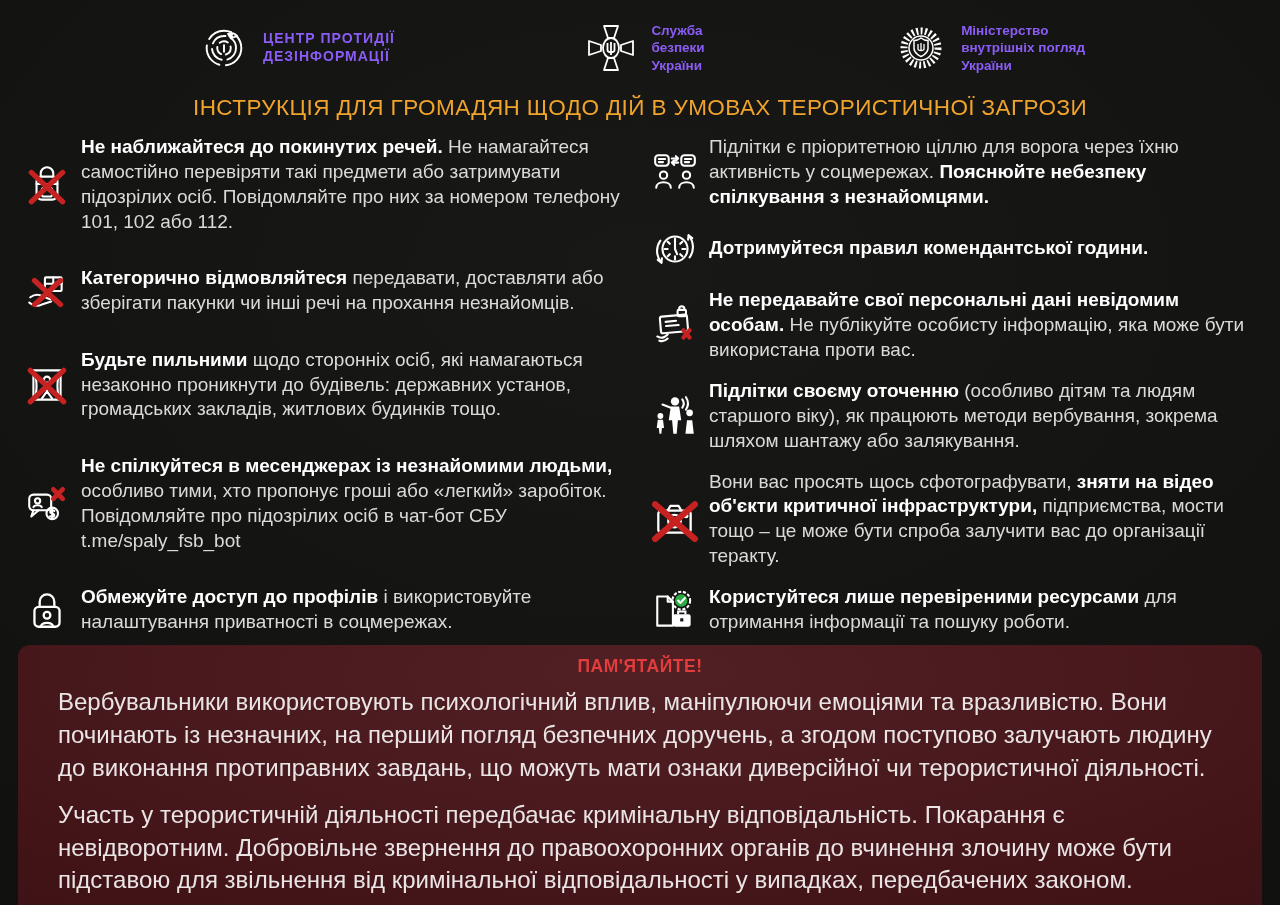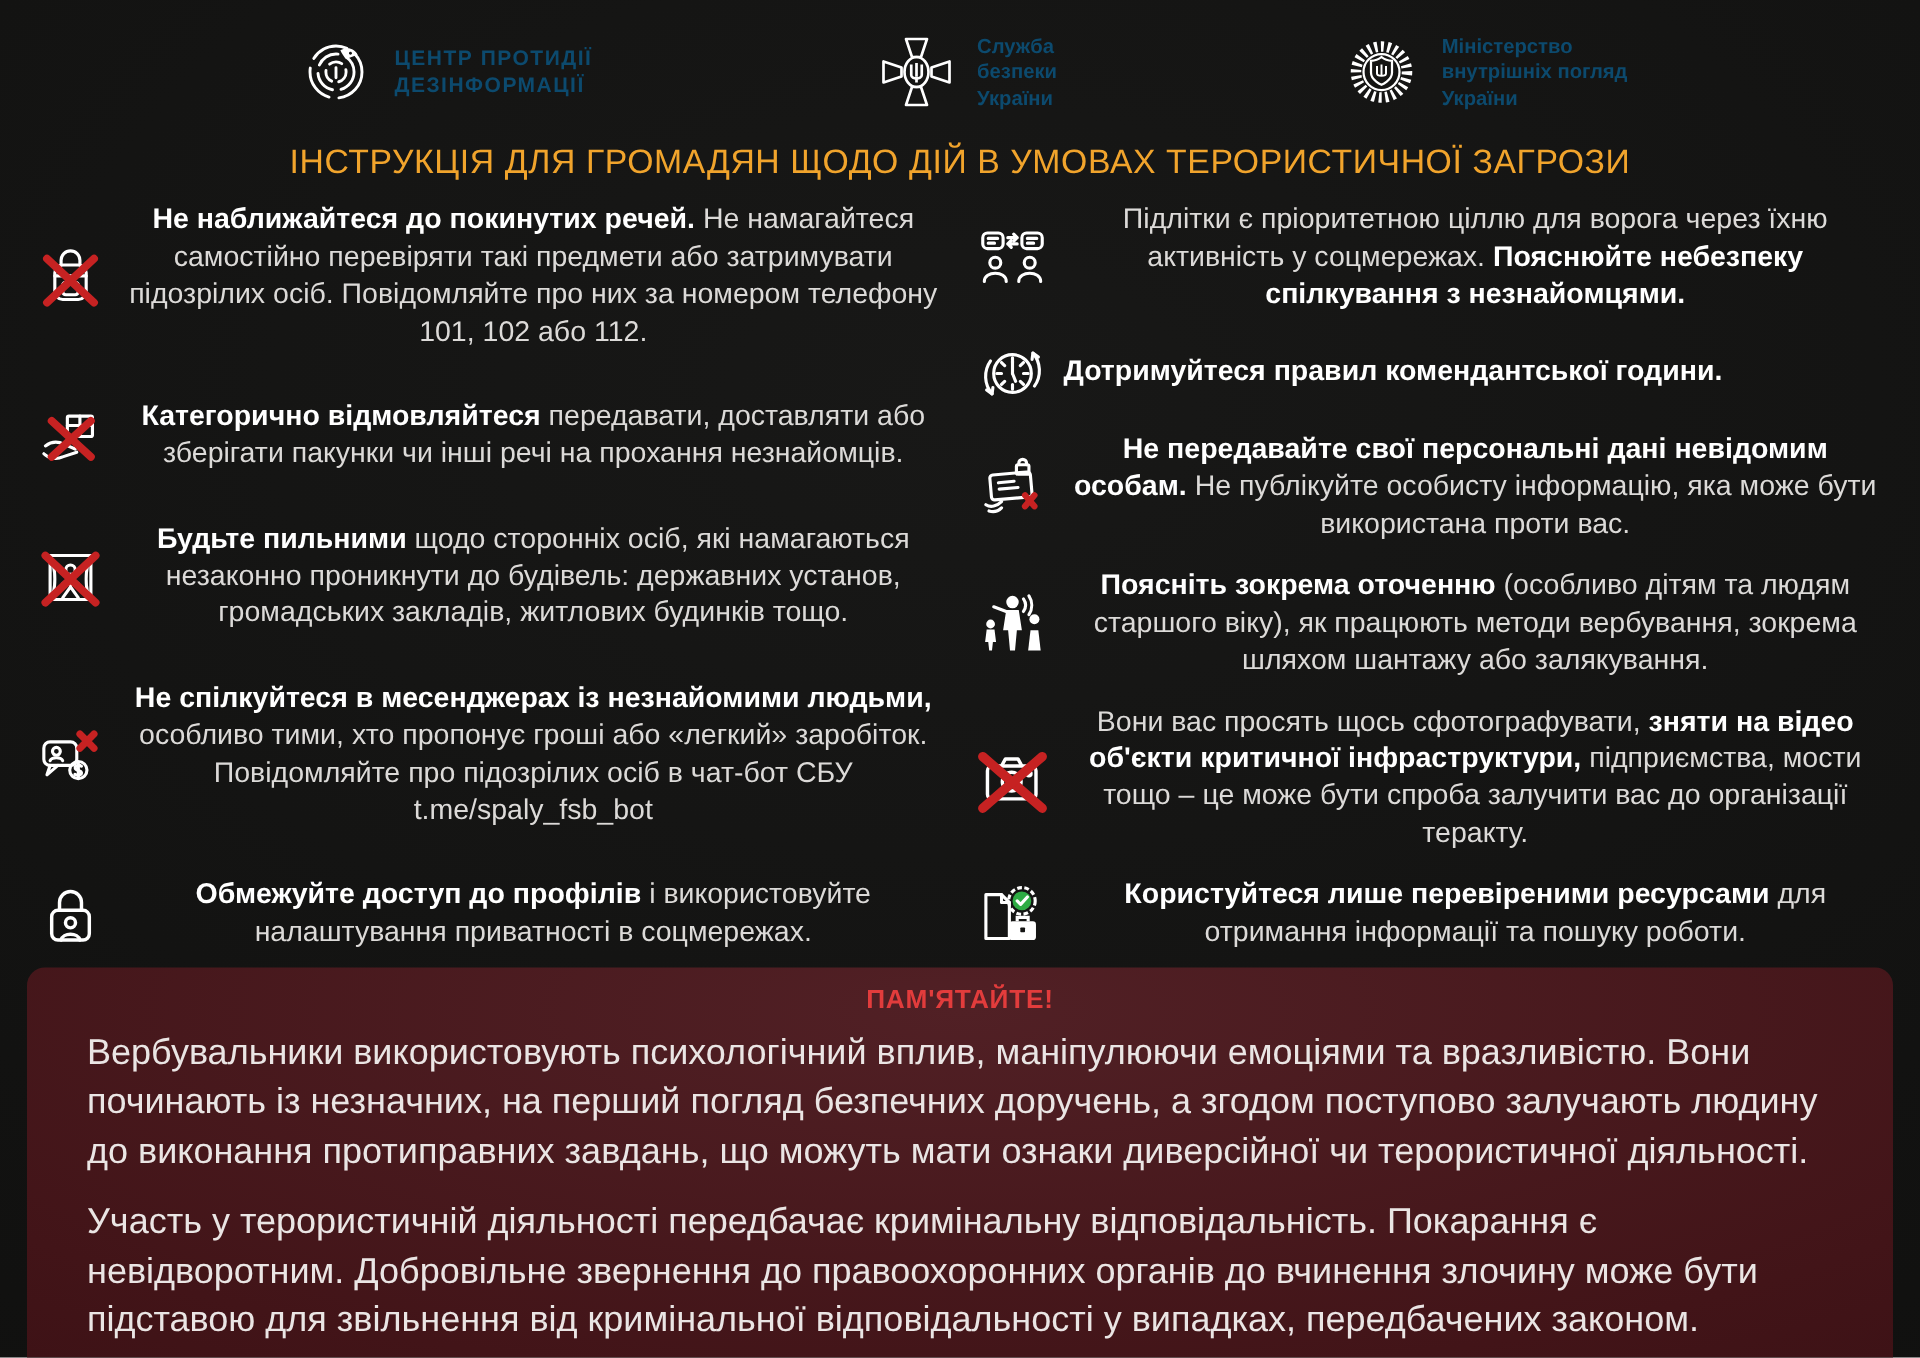--- a/index.html
+++ b/index.html
@@ -9,29 +9,29 @@
     font-family:"Liberation Sans", sans-serif;
     color:#fff;
   }
   .poster{width:1280px;height:905px;position:relative;}
 
   
   .hdr{display:flex;align-items:center;justify-content:space-between;
        padding:13px 195px 0 198px;height:70px;}
   .logo{display:flex;align-items:center;gap:13px;}
   .logo svg{flex:0 0 auto;}
-  .lt{font-weight:bold;font-size:13.5px;line-height:1.28;color:#0c4a6e;}
+  .lt{font-weight:bold;font-size:13.5px;line-height:1.28;color:#8b5cf6;}
   .lt.caps{letter-spacing:1px;font-size:14px;}
 
   
   .title{margin:12px 0 0;text-align:center;font-size:22.5px;font-weight:400;
          letter-spacing:.4px;color:var(--accent-gold,#f1a42c);}
 
   
-  .cols{display:flex;gap:20px;padding:14px 22px 0;height:500px;text-align:center;}
+  .cols{display:flex;gap:20px;padding:14px 22px 0;height:500px;}
   .col{flex:1;display:flex;flex-direction:column;justify-content:space-between;}
   .item{display:flex;align-items:center;gap:9px;}
   .item .ic{flex:0 0 50px;display:flex;justify-content:center;}
   .item p{margin:0;font-size:19px;line-height:1.31;color:#dcdad8;}
   .b{color:#fff;font-weight:bold;}
   .r{font-weight:normal;}
 
   
   .box{margin:10px 18px 0;border-radius:12px;padding:11px 24px 16px;
        background:radial-gradient(115% 160% at 50% 10%, #512025 0%, #421418 55%, #330d11 100%);}
@@ -277,21 +277,21 @@
               <circle cx="37" cy="19" r="3.2"></circle>
               <path d="M33 39l1.5-13h5L41 39z"></path>
             </g>
             <g fill="none" stroke="#fff" stroke-width="2" stroke-linecap="round">
               <path d="M19 14l-8-3"></path>
               <path d="M30 6a7 7 0 0 1 0 8"></path>
               <path d="M33.5 4a11 11 0 0 1 0 12"></path>
             </g>
           </svg>
         </span>
-        <p><span class="b">Поясніть зокрема оточенню </span><span class="r">(особливо дітям та людям старшого віку), як працюють методи вербування, зокрема шляхом шантажу або залякування.</span></p>
+        <p><span class="b">Підлітки своєму оточенню </span><span class="r">(особливо дітям та людям старшого віку), як працюють методи вербування, зокрема шляхом шантажу або залякування.</span></p>
       </div>
 
       <div class="item">
         <span class="ic">
           <svg viewBox="0 0 46 44" width="48" height="46">
             <g fill="none" stroke="#fff" stroke-width="2.2" stroke-linejoin="round">
               <rect x="7" y="14" width="31" height="21" rx="3"></rect>
               <path d="M16 14l2.5-4.5h8L29 14"></path>
               <circle cx="22.5" cy="24" r="6"></circle>
               <circle cx="33.5" cy="19" r="1.3" fill="#fff"></circle>

